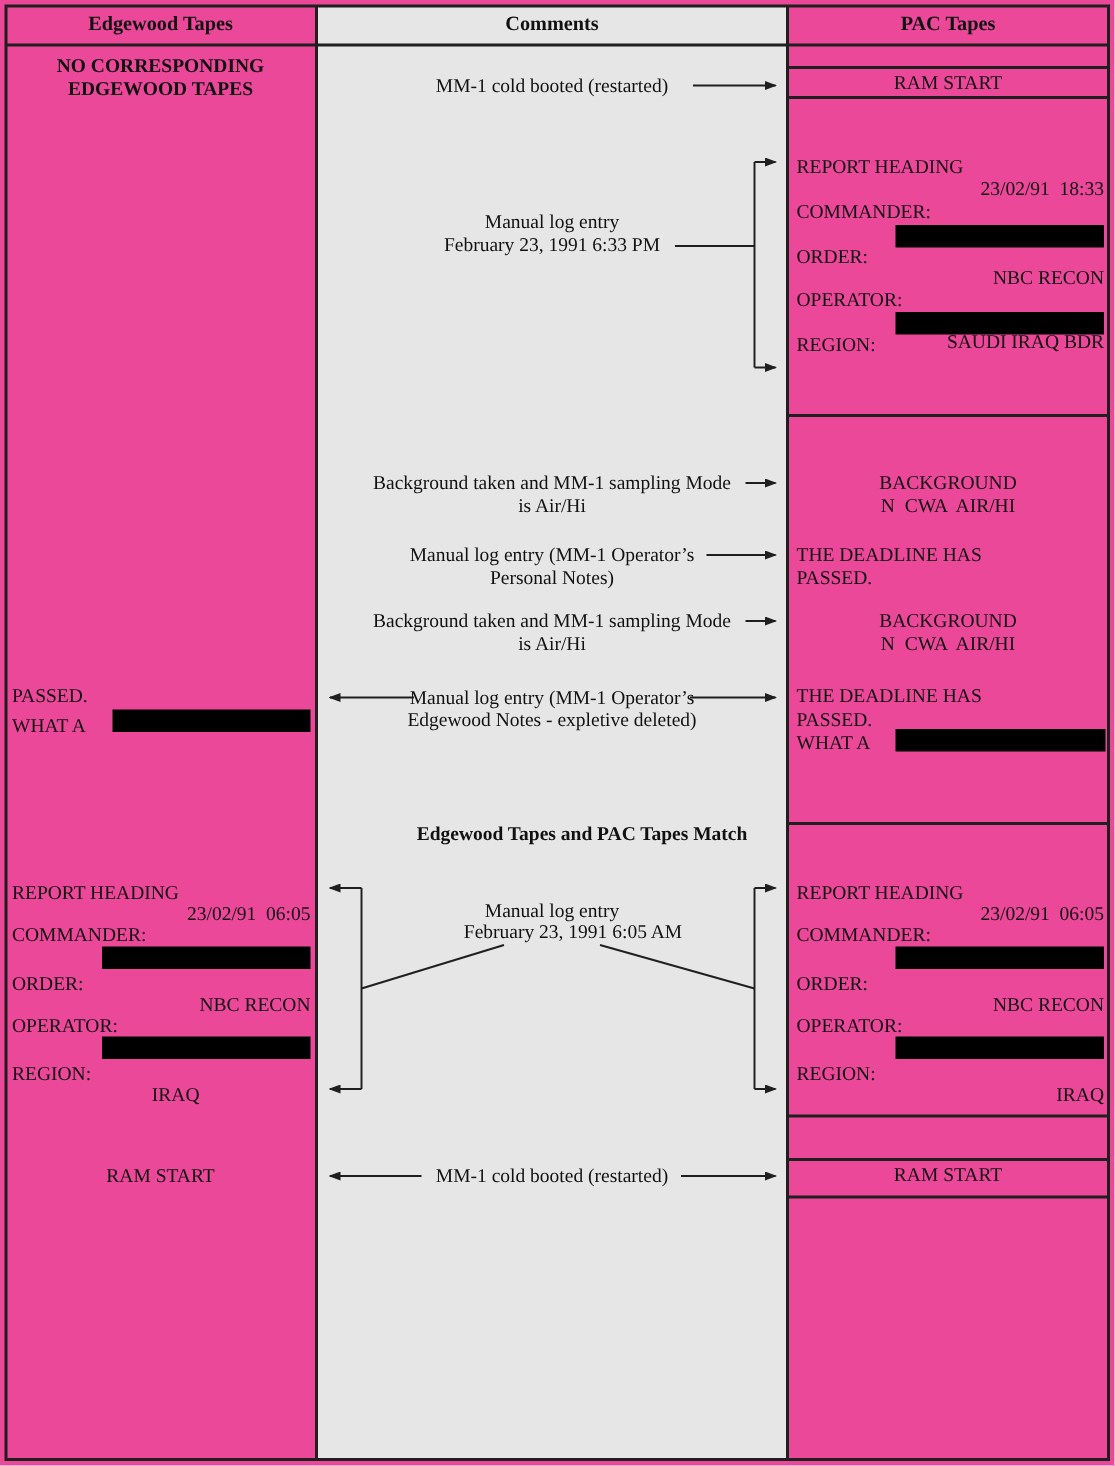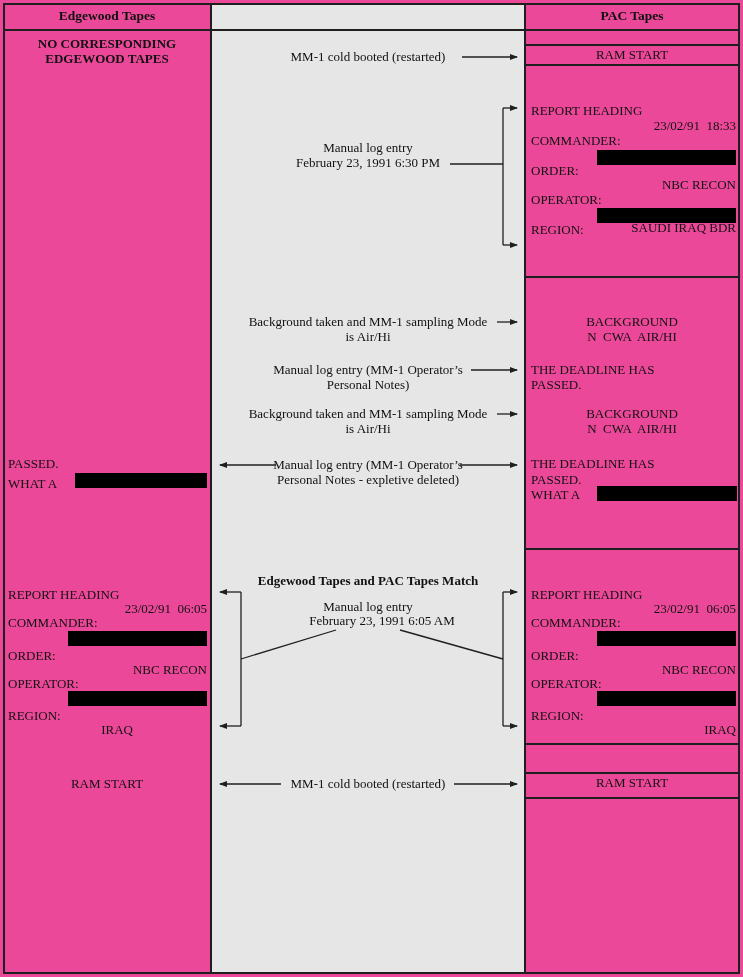--- a/index.html
+++ b/index.html
@@ -72,20 +72,21 @@
       <path d="M503,592 H517" marker-end="url(#ah)"></path>
       <path d="M503,726 H517" marker-end="url(#ah)"></path>
       <path d="M400,630 L503,659"></path>
 
       <path d="M281,784 H220" marker-end="url(#ah)"></path>
       <path d="M454,784 H517" marker-end="url(#ah)"></path>
     </g>
   </svg>
 
   <div class="t hdr ec" style="top:9px;">Edgewood Tapes</div>
+  <div class="t hdr cc" style="top:9px;">Comments</div>
   <div class="t hdr pc" style="top:9px;">PAC Tapes</div>
 
   <div class="t b ec" style="top:37px;">NO CORRESPONDING</div>
   <div class="t b ec" style="top:52px;">EDGEWOOD TAPES</div>
 
   <div class="t el" style="top:457px;">PASSED.</div>
   <div class="t el" style="top:477px;">WHAT A</div>
   <div class="bar" style="left:75px;top:473px;width:132px;"></div>
 
   <div class="t el" style="top:588px;">REPORT HEADING</div>
@@ -97,35 +98,35 @@
   <div class="t el" style="top:677px;">OPERATOR:</div>
   <div class="bar" style="left:68px;top:691px;width:139px;"></div>
   <div class="t el" style="top:709px;">REGION:</div>
   <div class="t" style="left:8px;width:125px;text-align:right;top:723px;">IRAQ</div>
 
   <div class="t ec" style="top:777px;">RAM START</div>
 
   <div class="t cc" style="top:50px;">MM-1 cold booted (restarted)</div>
 
   <div class="t cc" style="top:141px;">Manual log entry</div>
-  <div class="t cc" style="top:156px;">February 23, 1991 6:30 PM</div>
+  <div class="t cc" style="top:156px;">February 23, 1991 6:33 PM</div>
 
   <div class="t cc" style="top:315px;">Background taken and MM-1 sampling Mode</div>
   <div class="t cc" style="top:330px;">is Air/Hi</div>
 
   <div class="t cc" style="top:363px;">Manual log entry (MM-1 Operator’s</div>
   <div class="t cc" style="top:378px;">Personal Notes)</div>
 
   <div class="t cc" style="top:407px;">Background taken and MM-1 sampling Mode</div>
   <div class="t cc" style="top:422px;">is Air/Hi</div>
 
   <div class="t cc" style="top:458px;">Manual log entry (MM-1 Operator’s</div>
-  <div class="t cc" style="top:473px;">Personal Notes - expletive deleted)</div>
+  <div class="t cc" style="top:473px;">Edgewood Notes - expletive deleted)</div>
 
-  <div class="t b cc" style="top:574px;">Edgewood Tapes and PAC Tapes Match</div>
+  <div class="t b cc" style="top:549px;padding-left:20px;">Edgewood Tapes and PAC Tapes Match</div>
 
   <div class="t cc" style="top:600px;">Manual log entry</div>
   <div class="t cc" style="top:614px;padding-left:14px;">February 23, 1991 6:05 AM</div>
 
   <div class="t cc" style="top:777px;">MM-1 cold booted (restarted)</div>
 
 
   <div class="t pc" style="top:48px;">RAM START</div>
 
   <div class="t pl" style="top:104px;">REPORT HEADING</div>

